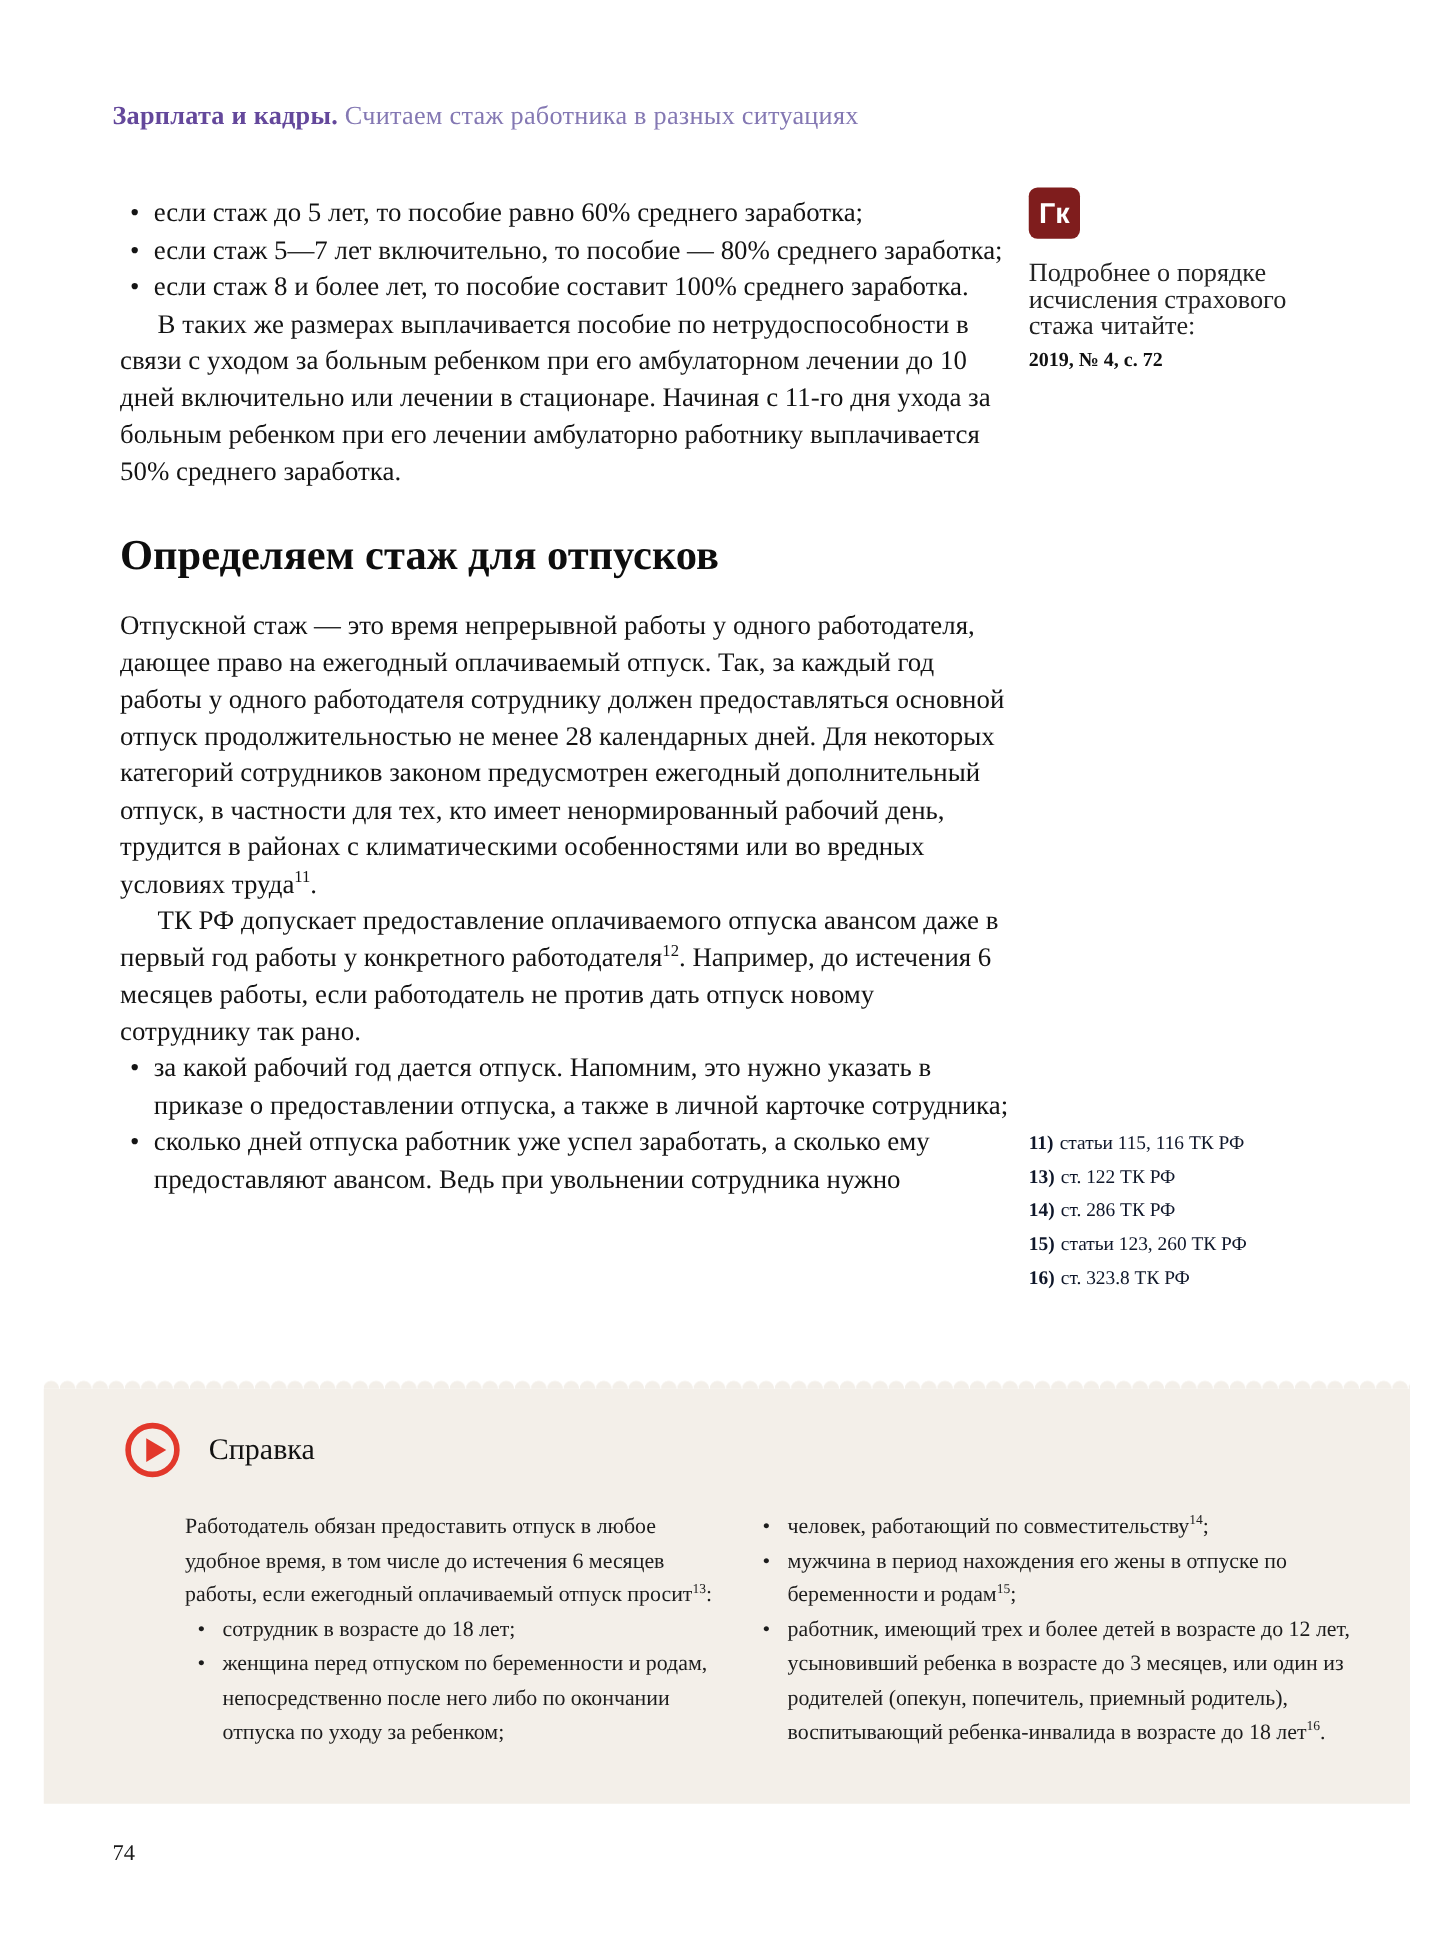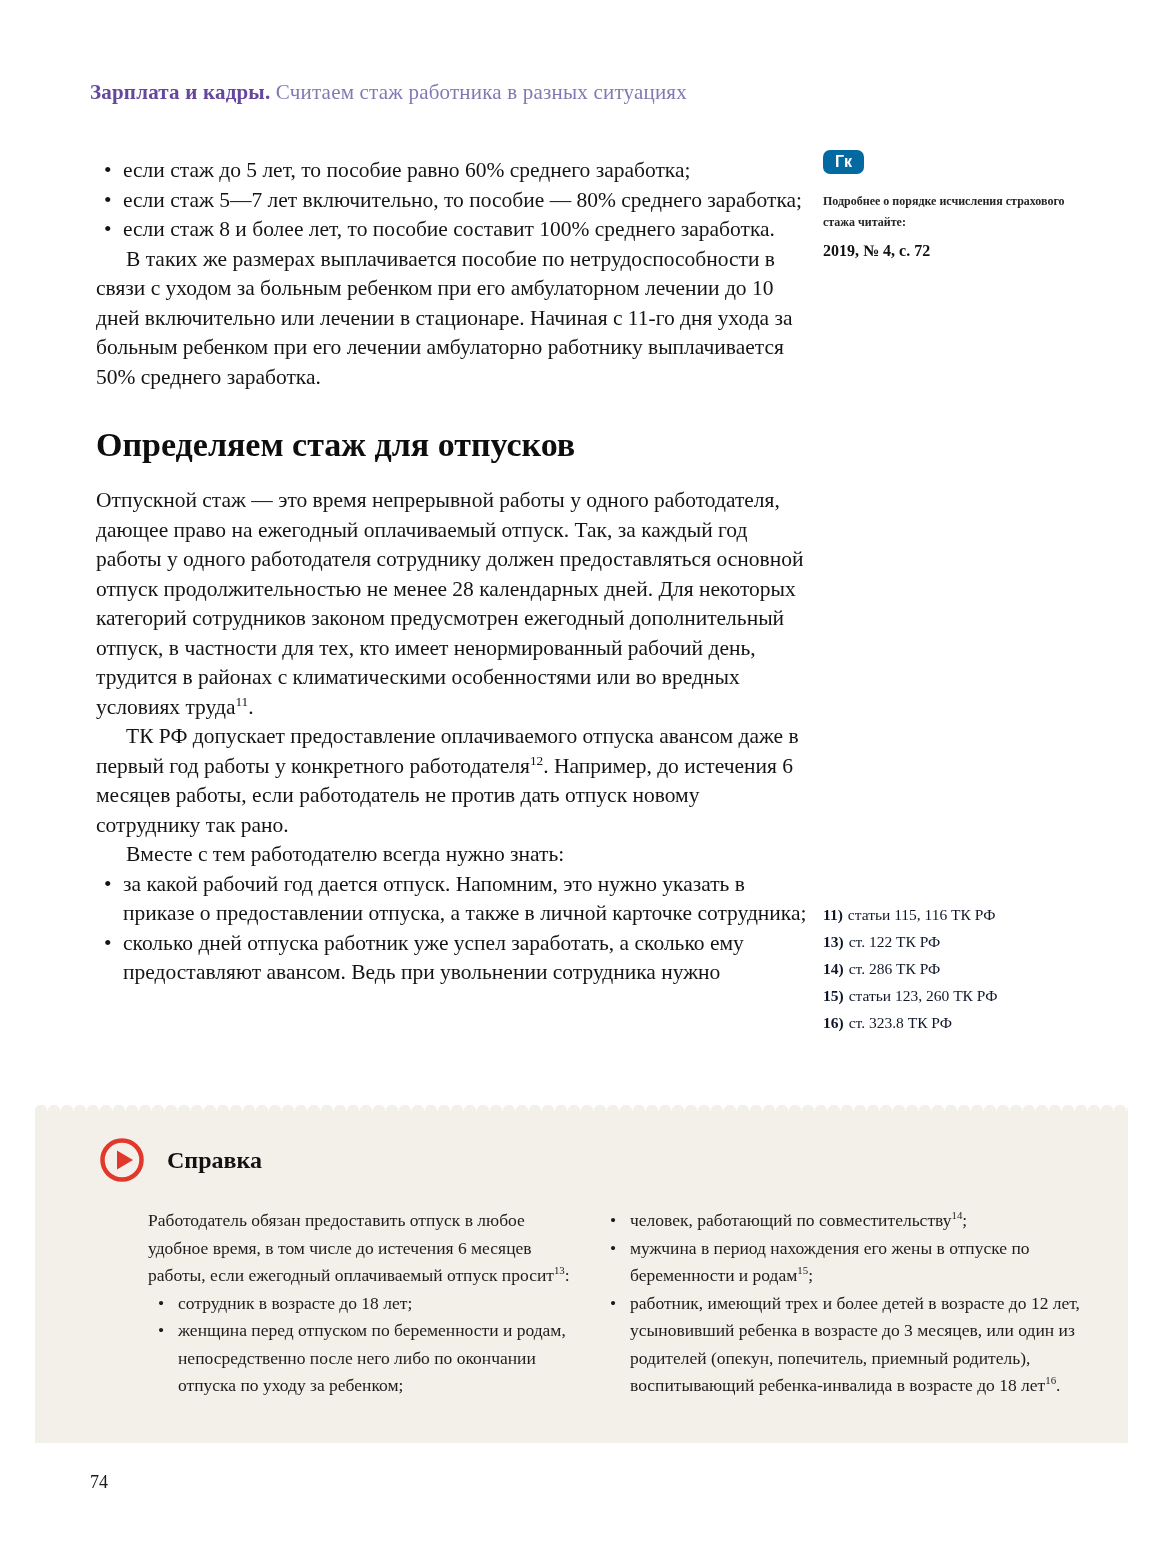--- a/index.html
+++ b/index.html
@@ -27,25 +27,25 @@
   p.para-flat { margin:0; }
   h2.section {
     margin:38px 0 26px 0; font-size:34px; line-height:30px;
     font-weight:bold; color:#0e0e0e; font-family:"Liberation Serif", serif;
   }
   sup { font-size:0.62em; line-height:0; vertical-align:super; }
 
   
   .sidebar { position:absolute; left:823px; top:150px; width:250px; }
   .gk-logo {
-    width:41px; height:24px; border-radius:7px; background:#0369a1;
+    width:41px; height:41px; border-radius:7px; background:#7f1d1d;
     color:#ffffff; display:flex; align-items:center; justify-content:center;
-    font-family:"Liberation Sans", sans-serif; font-weight:bold; font-size:16px;
+    font-family:"Liberation Sans", sans-serif; font-weight:bold; font-size:23px;
   }
-  .side-note { margin-top:17px; font-size:12px; line-height:21px; color:#242424;font-weight:bold; }
+  .side-note { margin-top:17px; font-size:21px; line-height:21px; color:#242424; }
   .side-ref { margin-top:9px; font-size:16px; font-weight:bold; color:#111; }
 
   .footnotes {
     position:absolute; left:823px; top:901px; width:310px;
     font-size:15.5px; line-height:27px; color:#0f172a;
   }
   .footnotes .fn b { margin-right:5px; }
 
   
   .refbox-edge {
@@ -54,21 +54,21 @@
     background-size:13px 18px; background-repeat:repeat-x;
   }
   .refbox {
     position:absolute; left:35px; top:1111px; width:1093px; height:332px;
     background:#f3efe9;
   }
   .refbox-header {
     display:flex; align-items:center; gap:22px; margin:26px 0 0 64px;
   }
   .play-icon { width:46px; height:46px; flex:0 0 auto; }
-  .refbox-title { font-size:24px; font-weight:bold; color:#121212; }
+  .refbox-title { font-size:24px; font-weight:normal; color:#121212; }
   .refbox-cols { display:flex; margin:24px 0 0 113px; gap:20px; }
   .refcol { font-size:17.5px; line-height:27.5px; color:#1c1c1c; }
   .refcol.left  { width:440px; }
   .refcol.right { width:478px; }
   .refcol p { margin:0; }
   ul.sub-bullets { margin:0; padding:0; list-style:none; }
   ul.sub-bullets li { position:relative; padding-left:30px; }
   ul.sub-bullets li::before { content:"\2022"; position:absolute; left:10px; }
   ul.sub-bullets.tight li { padding-left:22px; }
   ul.sub-bullets.tight li::before { left:2px; }
@@ -94,21 +94,20 @@
       <li>если стаж 8 и более лет, то пособие составит 100% среднего заработка.</li>
     </ul>
     <p class="para">В таких же размерах выплачивается пособие по нетрудоспособности в связи с уходом за больным ребенком при его амбулаторном лечении до 10 дней включительно или лечении в стационаре. Начиная с 11-го дня ухода за больным ребенком при его лечении амбулаторно работнику выплачивается 50% среднего заработка.</p>
 
     <h2 class="section">Определяем стаж для отпусков</h2>
 
     <p class="para-flat"><span>Отпускной стаж — это время непрерывной работы у одного работодателя, дающее право на ежегодный оплачиваемый отпуск. Так, за каждый год работы у одного работодателя сотруднику должен предоставляться основной отпуск продолжительностью не менее 28 календарных дней. Для некоторых категорий сотрудников законом предусмотрен ежегодный дополнительный отпуск, в частности для тех, кто имеет ненормированный рабочий день, трудится в районах с климатическими особенностями или во вредных условиях труда</span><sup>11</sup><span>.</span></p>
 
     <p class="para"><span>ТК РФ допускает предоставление оплачиваемого отпуска авансом даже в первый год работы у конкретного работодателя</span><sup>12</sup><span>. Например, до истечения 6 месяцев работы, если работодатель не против дать отпуск новому сотруднику так рано.</span></p>
 
-    <p class="para">Вместе с тем работодателю всегда нужно знать:</p>
 
     <ul class="bullets">
       <li>за какой рабочий год дается отпуск. Напомним, это нужно указать в приказе о предоставлении отпуска, а также в личной карточке сотрудника;</li>
       <li>сколько дней отпуска работник уже успел заработать, а сколько ему предоставляют авансом. Ведь при увольнении сотрудника нужно</li>
     </ul>
   </div>
 
   <div class="sidebar">
     <div class="gk-logo">Гк</div>
     <div class="side-note">Подробнее о порядке исчисления страхового стажа читайте:</div>

